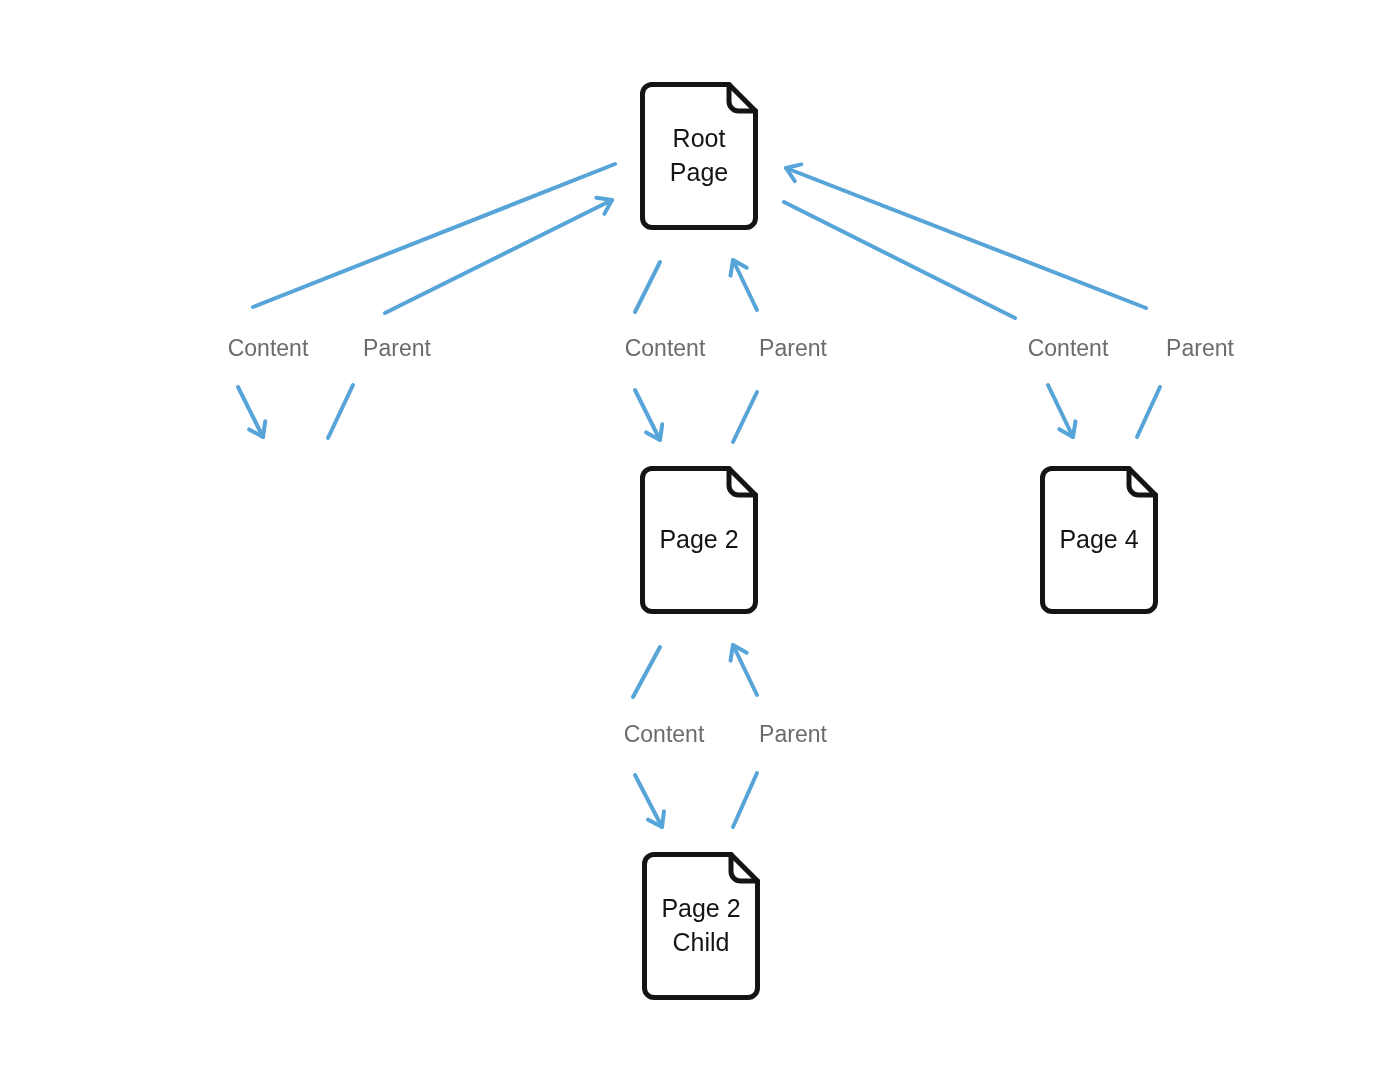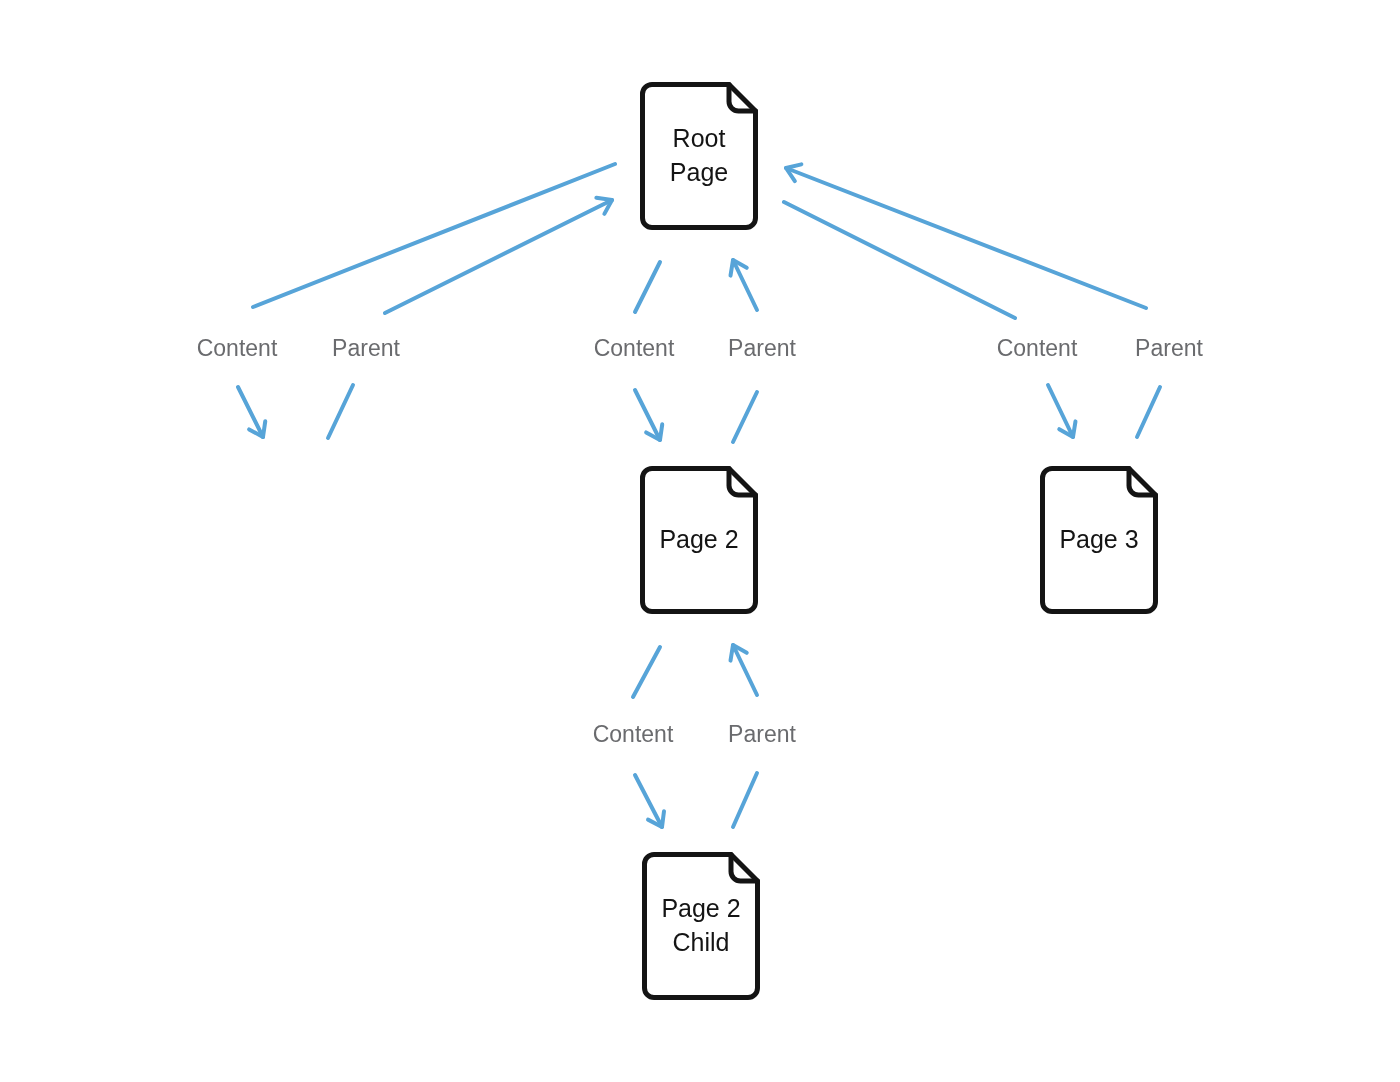--- a/index.html
+++ b/index.html
@@ -60,20 +60,21 @@
     line-height: 1.35;
     text-align: center;
     white-space: pre-line;
   }
   .edge-label {
     position: absolute;
     transform: translate(-50%, -50%);
     color: var(--edge-label-text, #6a6b6e);
     font-size: 23px;
     white-space: nowrap;
+    margin-left: 31px;
   }
 </style>
 </head>
 <body>
 
 <div class="canvas">
 
   <svg class="arrows" viewBox="0 0 1400 1082">
     <defs>
       <marker id="head" markerUnits="userSpaceOnUse" markerWidth="24" markerHeight="24" viewBox="0 0 24 24" refX="18" refY="12" orient="auto">
@@ -143,21 +144,21 @@
       <path class="doc-fold" d="M89 2.5 V19.5 A9.5 9.5 0 0 0 98.5 29 H115.5"></path>
     </svg>
     <span class="node-label">Page 2</span>
   </div>
 
   <div class="node" style="left:1040px; top:466px;">
     <svg class="doc" viewBox="0 0 118 148">
       <path class="doc-outline" d="M89 2.5 H12 A9.5 9.5 0 0 0 2.5 12 V136 A9.5 9.5 0 0 0 12 145.5 H106 A9.5 9.5 0 0 0 115.5 136 V29 Z"></path>
       <path class="doc-fold" d="M89 2.5 V19.5 A9.5 9.5 0 0 0 98.5 29 H115.5"></path>
     </svg>
-    <span class="node-label">Page 3</span>
+    <span class="node-label">Page 4</span>
   </div>
 
   <div class="node" style="left:642px; top:852px;">
     <svg class="doc" viewBox="0 0 118 148">
       <path class="doc-outline" d="M89 2.5 H12 A9.5 9.5 0 0 0 2.5 12 V136 A9.5 9.5 0 0 0 12 145.5 H106 A9.5 9.5 0 0 0 115.5 136 V29 Z"></path>
       <path class="doc-fold" d="M89 2.5 V19.5 A9.5 9.5 0 0 0 98.5 29 H115.5"></path>
     </svg>
     <span class="node-label">Page 2
 Child</span>
   </div>

